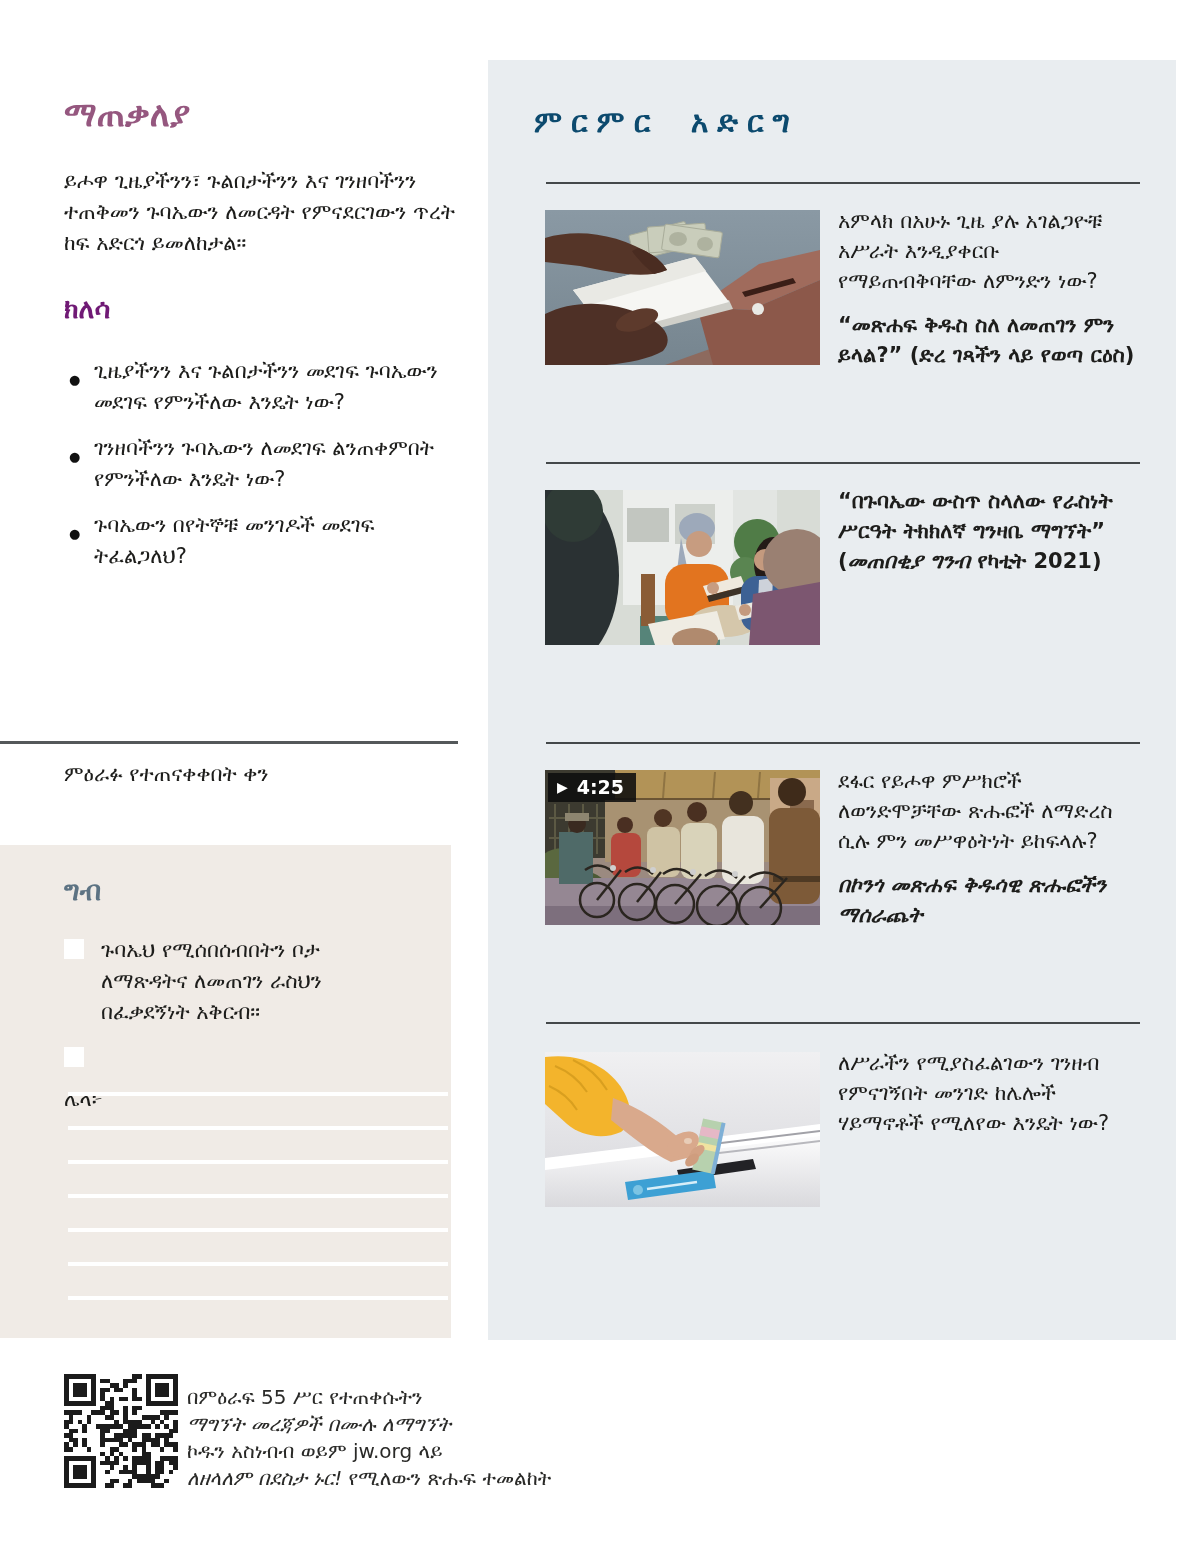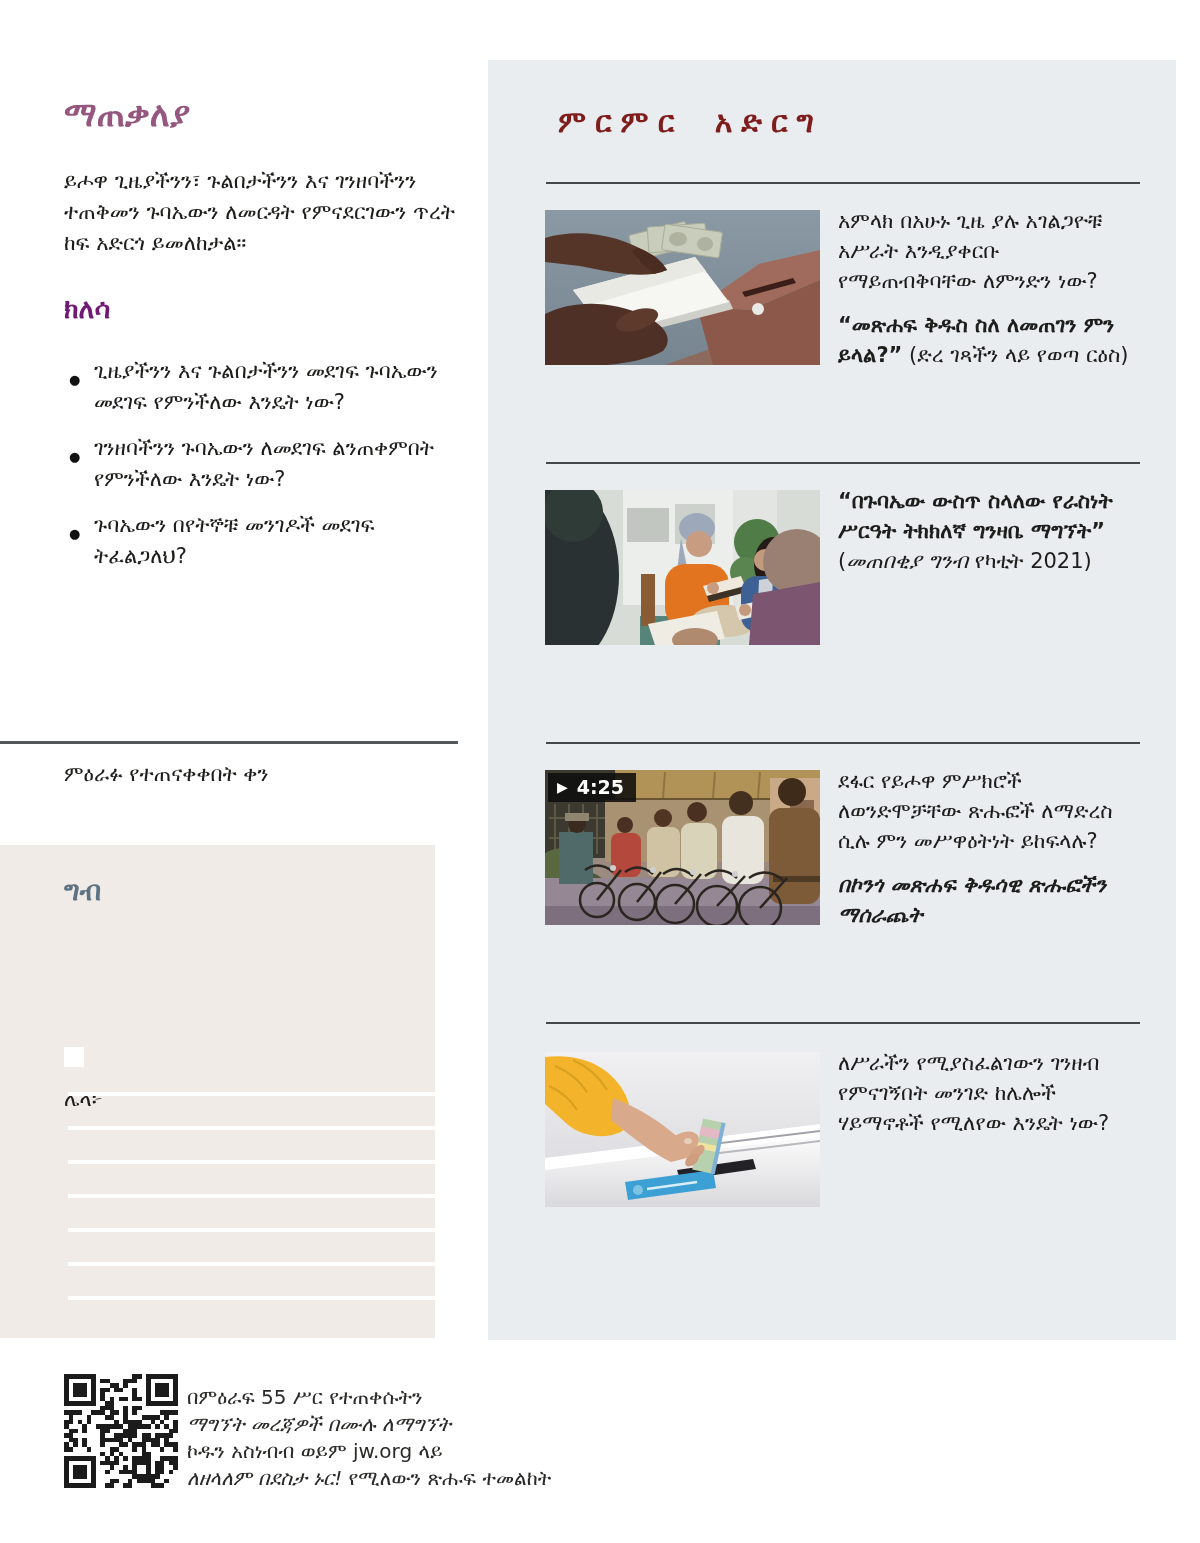--- a/index.html
+++ b/index.html
@@ -11,43 +11,43 @@
   .h-summary { position:absolute; left:64px; top:94px; font-size:34px; font-weight:bold; color:#95577f; }
   .p-summary { position:absolute; left:64px; top:166px; width:396px; font-size:21px; line-height:31px; }
   .h-review  { position:absolute; left:64px; top:293px; font-size:27px; font-weight:bold; color:#701a75; }
   .review-list { position:absolute; left:64px; top:356px; width:392px; margin:0; padding:0; list-style:none;
                  font-size:21px; line-height:31px; }
   .review-list li { position:relative; padding-left:30px; margin-bottom:15px; }
   .review-list li .dot { position:absolute; left:5px; top:8px; font-size:13px; color:#111; }
   .rule-left { position:absolute; left:0; top:741px; width:458px; height:3px; background:#54585a; }
   .completion { position:absolute; left:64px; top:762px; font-size:21px; }
   
-  .goal-box { position:absolute; left:0; top:845px; width:435px; height:493px; background:#f0ebe6; }
+  .goal-box { position:absolute; left:0; top:845px; width:435px; height:493px; background:#f0ebe6;padding-left:16px; }
   .h-goal { position:absolute; left:64px; top:30px; font-size:27px; font-weight:bold; color:#5d7383; }
   .goal-row { position:absolute; left:64px; display:flex; gap:17px; }
   .goal-row.r1 { top:90px; }
   .goal-row.r2 { top:198px;flex-direction:column; }
   .cb { width:20px; height:20px; background:#ffffff; flex:0 0 auto; margin-top:4px; }
   .goal-row .lbl { width:300px; font-size:21px; line-height:31px; }
   .wline { position:absolute; left:68px; width:380px; height:4px; background:#ffffff; }
   
   .qr { position:absolute; left:64px; top:1374px; width:114px; height:114px; }
   .qr svg { width:114px; height:114px; display:block; }
   .qr-caption { position:absolute; left:187px; top:1384px; font-size:20px; line-height:27px; color:#2a2a28; }
   
   .panel { position:absolute; left:488px; top:60px; width:688px; height:1280px; background:#e9edf0; }
-  .h-research { position:absolute; left:46px; top:44px; font-size:30px; font-weight:bold; color:#7f1d1d;
-                letter-spacing:9px; word-spacing:12px;margin-left:24px; }
+  .h-research { position:absolute; left:46px; top:44px; font-size:30px; font-weight:bold; color:#0c4a6e;
+                letter-spacing:9px; word-spacing:12px; }
   .prule { position:absolute; left:58px; width:594px; height:2px; background:#44484a; }
   .imgbox { position:absolute; left:57px; width:275px; height:155px; overflow:hidden; }
   .imgbox svg { display:block; width:275px; height:155px; }
   .itext { position:absolute; left:350px; width:302px; font-size:21px; line-height:30px; }
   .itext p { margin:0 0 14px 0; }
   .itext .ref { font-weight:bold; }
-  .itext .ref .note { font-weight:normal; }
+  .itext .ref .note { font-weight:bold; }
   .vbadge { position:absolute; left:3px; top:3px; display:flex; align-items:center; gap:9px;
             background:rgba(14,14,14,0.88); color:#ffffff; padding:3px 12px 4px 9px;
             font-size:19px; font-weight:bold; }
   .vbadge .tri { font-size:14px; line-height:1; }
   em.pub { font-style:italic; }
 </style>
 </head>
 <body>
 
 <div class="page">
@@ -60,20 +60,24 @@
     <li><span class="dot">●</span><span>ጊዜያችንን እና ጉልበታችንን መደገፍ ጉባኤውን መደገፍ የምንችለው እንዴት ነው?</span></li>
     <li><span class="dot">●</span><span>ገንዘባችንን ጉባኤውን ለመደገፍ ልንጠቀምበት የምንችለው እንዴት ነው?</span></li>
     <li><span class="dot">●</span><span>ጉባኤውን በየትኞቹ መንገዶች መደገፍ ትፈልጋለህ?</span></li>
   </ul>
 
   <div class="rule-left"></div>
   <div class="completion">ምዕራፉ የተጠናቀቀበት ቀን</div>
 
   <div class="goal-box">
     <div class="h-goal">ግብ</div>
+    <div class="goal-row r1">
+      <div class="cb"></div>
+      <div class="lbl">ጉባኤህ የሚሰበሰብበትን ቦታ ለማጽዳትና ለመጠገን ራስህን በፈቃደኝነት አቅርብ።</div>
+    </div>
     <div class="goal-row r2">
       <div class="cb"></div>
       <div class="lbl">ሌላ፦</div>
     </div>
     <div class="wline" style="top:247px"></div>
     <div class="wline" style="top:281px"></div>
     <div class="wline" style="top:315px"></div>
     <div class="wline" style="top:349px"></div>
     <div class="wline" style="top:383px"></div>
     <div class="wline" style="top:417px"></div>

